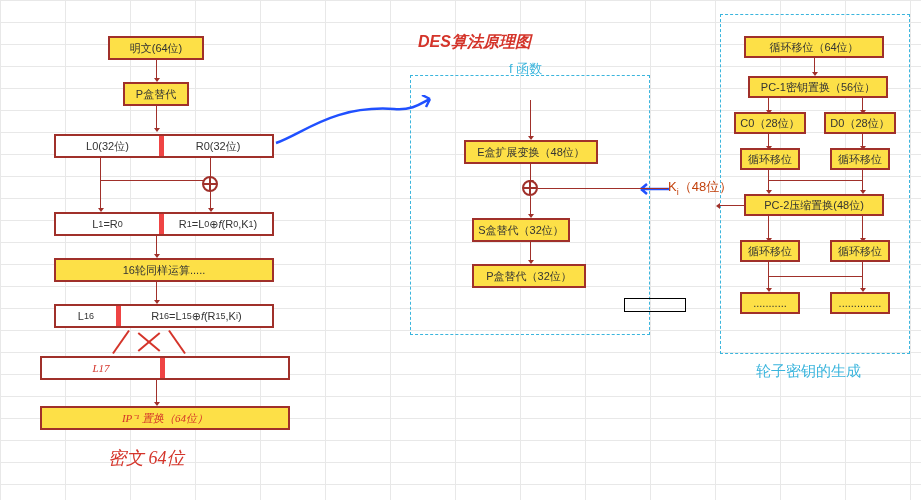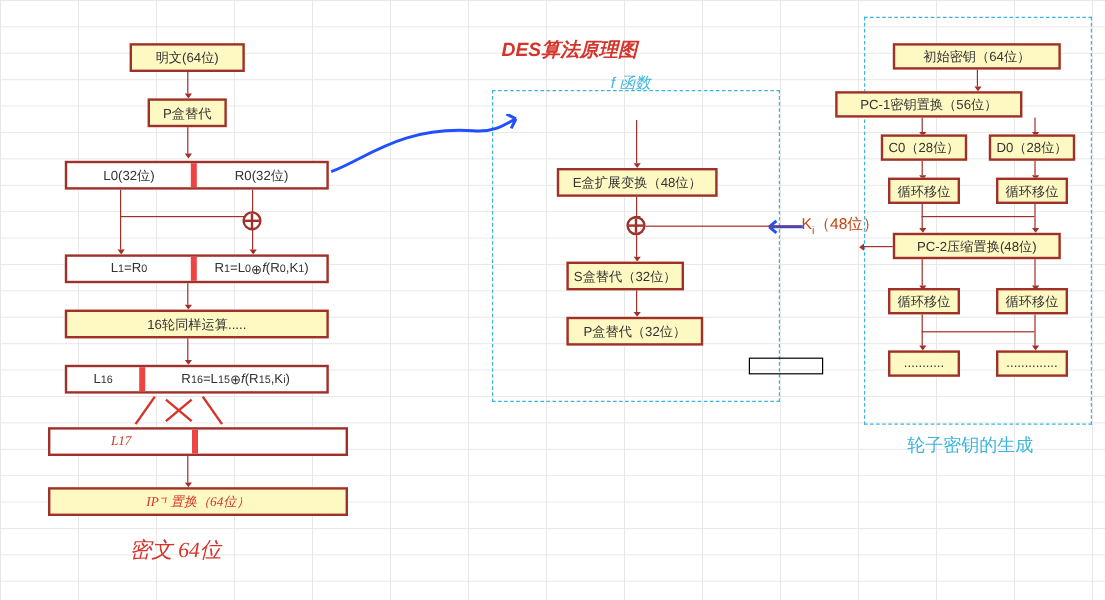--- a/index.html
+++ b/index.html
@@ -1,33 +1,33 @@
 <!DOCTYPE html>
 <html><head>
 <meta charset="utf-8">
 <style>
 *{box-sizing:border-box;margin:0;padding:0}
 body{width:921px;height:500px;position:relative;font-family:'Microsoft YaHei',sans-serif;font-size:11px;background:#fff}
 .grid{position:absolute;inset:0;background-image:linear-gradient(#e8e8e8 1px,transparent 1px),linear-gradient(90deg,#e8e8e8 1px,transparent 1px);background-size:65px 22px}
-.box{position:absolute;border:2px solid #a0302a;background:#fef9c3;display:flex;align-items:center;justify-content:center;padding:2px 4px;color:#333}
+.box{position:absolute;border:2px solid #a0302a;background:#fde047;display:flex;align-items:center;justify-content:center;padding:2px 4px;color:#333}
 .box2{position:absolute;border:2px solid #a0302a;background:#fff;display:flex;align-items:center;color:#333}
 .half{width:50%;height:100%;display:flex;align-items:center;justify-content:center;padding:2px}
 .half:first-child{border-right:5px solid #ef4444}
 .dashed-blue{position:absolute;border:1.5px dashed #3bb5dd}
 .arrow{position:absolute;background:#a0302a}
 .arrow-v{width:1px}
 .arrow-h{height:1px}
 .ah::after{content:"";position:absolute;width:0;height:0;border-left:4px solid #a0302a;border-top:3px solid transparent;border-bottom:3px solid transparent;right:-4px;top:-2.5px}
 .av::after{content:"";position:absolute;width:0;height:0;border-top:4px solid #a0302a;border-left:3px solid transparent;border-right:3px solid transparent;bottom:-4px;left:-2.5px}
 .xor{position:absolute;width:16px;height:16px;border:2px solid #a0302a;border-radius:50%;background:#fff}
 .xor::before,.xor::after{content:"";position:absolute;background:#a0302a}
 .xor::before{width:100%;height:2px;top:50%;left:0;transform:translateY(-50%)}
 .xor::after{height:100%;width:2px;left:50%;top:0;transform:translateX(-50%)}
 .title{position:absolute;color:#d4342a;font-weight:bold;font-size:16px;font-style:italic}
-.flabel{position:absolute;color:#3bb5dd;font-style:italic;font-size:13px}
+.flabel{position:absolute;color:#3bb5dd;font-size:13px}
 .keylabel{position:absolute;color:#c2410c;font-size:13px}
 .genlabel{position:absolute;color:#3bb5dd;font-size:15px}
 .hand{position:absolute;color:#d4342a;font-family:'Comic Sans MS',cursive;font-style:italic}
 .cross{position:absolute;width:2px;background:#d4342a;transform-origin:center}
 sub{font-size:9px;vertical-align:sub}
 .blue-arrow{position:absolute;stroke:#2050ff;stroke-width:2.5;fill:none}
 </style>
 </head>
 <body>
 
@@ -102,23 +102,23 @@
   </svg>
 <div class="arrow arrow-h" style="left:538px;top:188px;width:130px"></div>
 
 <svg class="blue-arrow" style="left:274px;top:95px;width:160px;height:50px">
   <path d="M2 48 C 30 38, 60 10, 120 14 C 140 16, 150 6, 156 4 M156 4 L148 0 M156 4 L152 12"></path>
 </svg>
 
 <div class="dashed-blue" style="left:720px;top:14px;width:190px;height:340px"></div>
 <div class="genlabel" style="left:756px;top:362px">轮子密钥的生成</div>
 
-<div class="box" style="left:744px;top:36px;width:140px;height:22px">初始密钥（64位）</div>
+<div class="box" style="left:744px;top:36px;width:140px;height:22px">循环移位（64位）</div>
 <div class="arrow arrow-v av" style="left:814px;top:58px;height:14px"></div>
-<div class="box" style="left:696px;top:76px;width:156px;height:22px">PC-1密钥置换（56位）</div>
+<div class="box" style="left:748px;top:76px;width:140px;height:22px">PC-1密钥置换（56位）</div>
 
 <div class="arrow arrow-v av" style="left:768px;top:98px;height:12px"></div>
 <div class="arrow arrow-v av" style="left:862px;top:98px;height:12px"></div>
 <div class="box" style="left:734px;top:112px;width:72px;height:22px">C0（28位）</div>
 <div class="box" style="left:824px;top:112px;width:72px;height:22px">D0（28位）</div>
 
 <div class="arrow arrow-v av" style="left:768px;top:134px;height:12px"></div>
 <div class="arrow arrow-v av" style="left:862px;top:134px;height:12px"></div>
 <div class="box" style="left:740px;top:148px;width:60px;height:22px">循环移位</div>
 <div class="box" style="left:830px;top:148px;width:60px;height:22px">循环移位</div>

